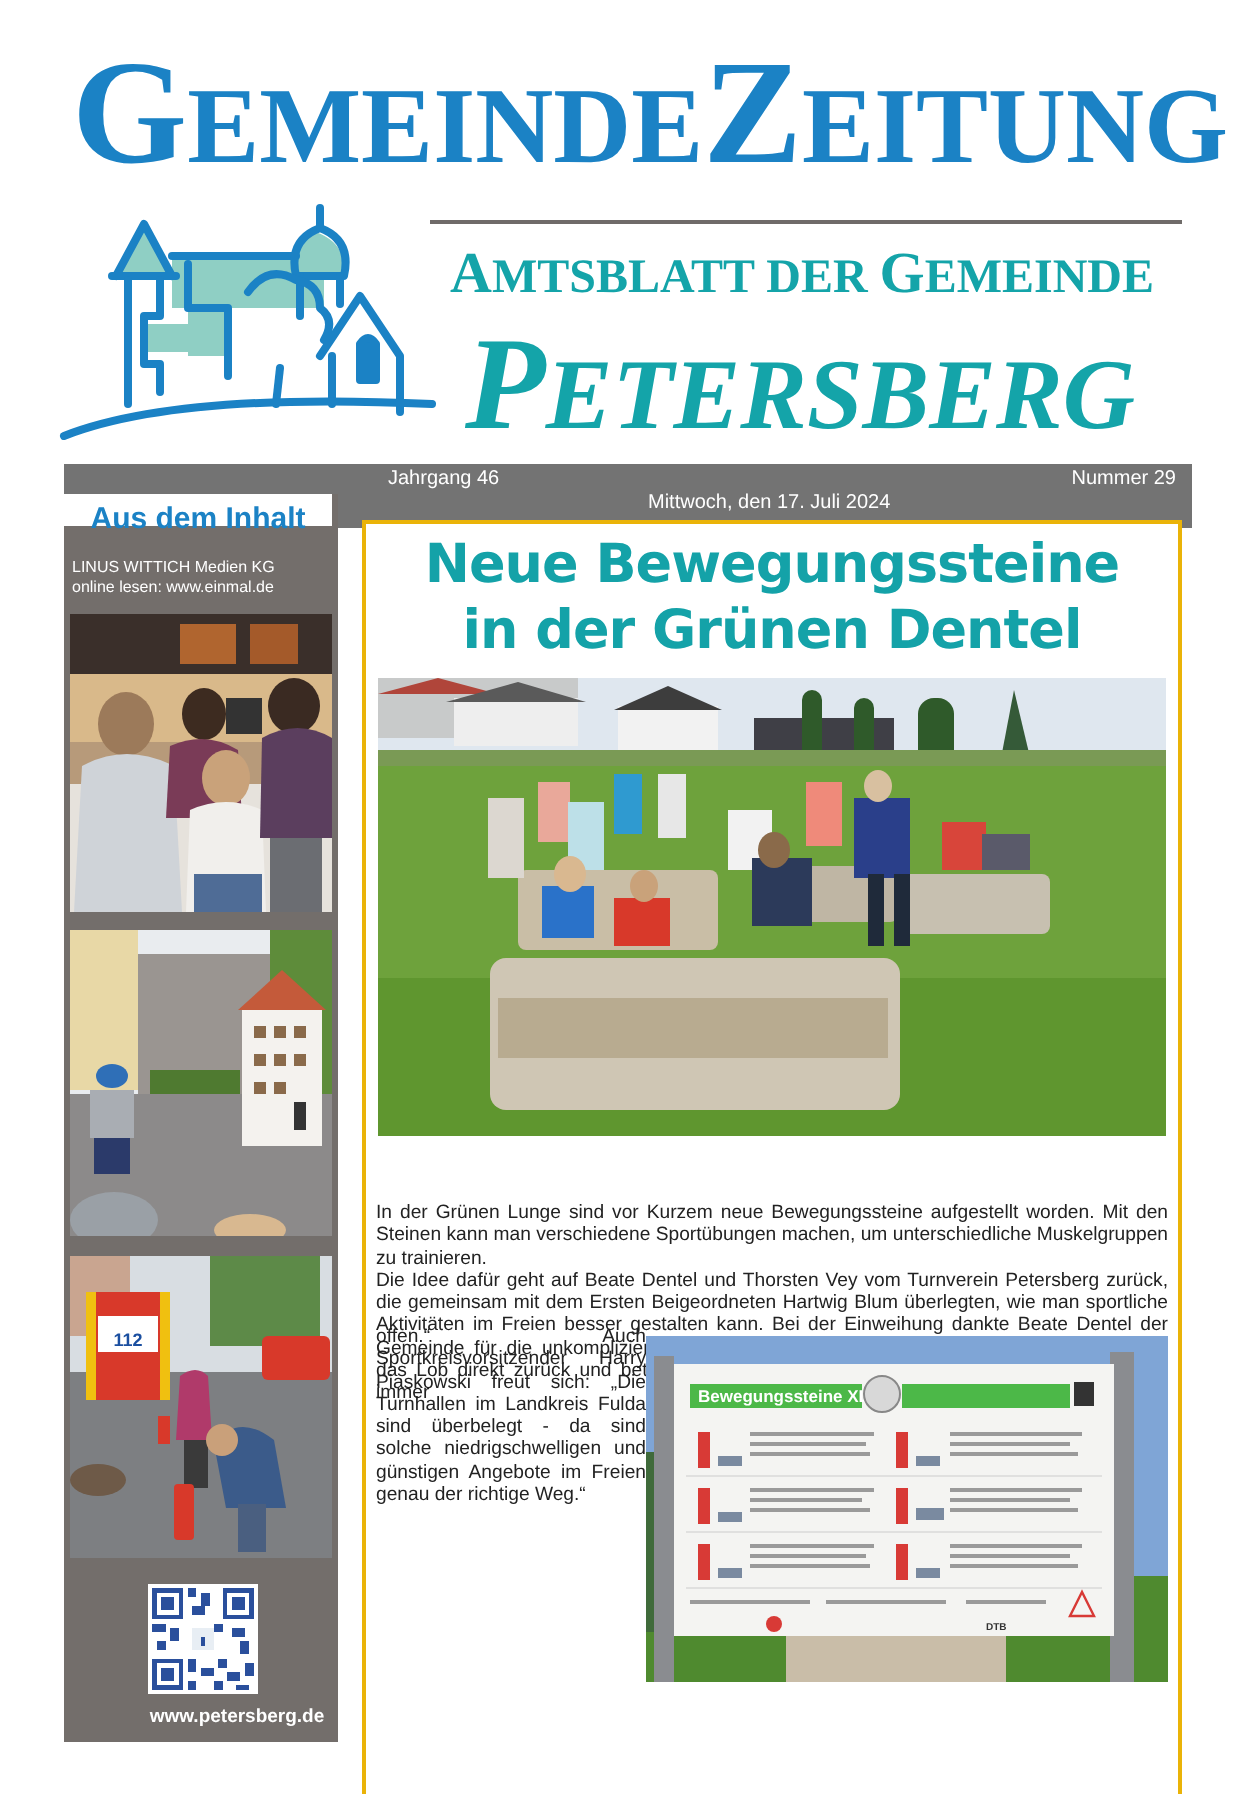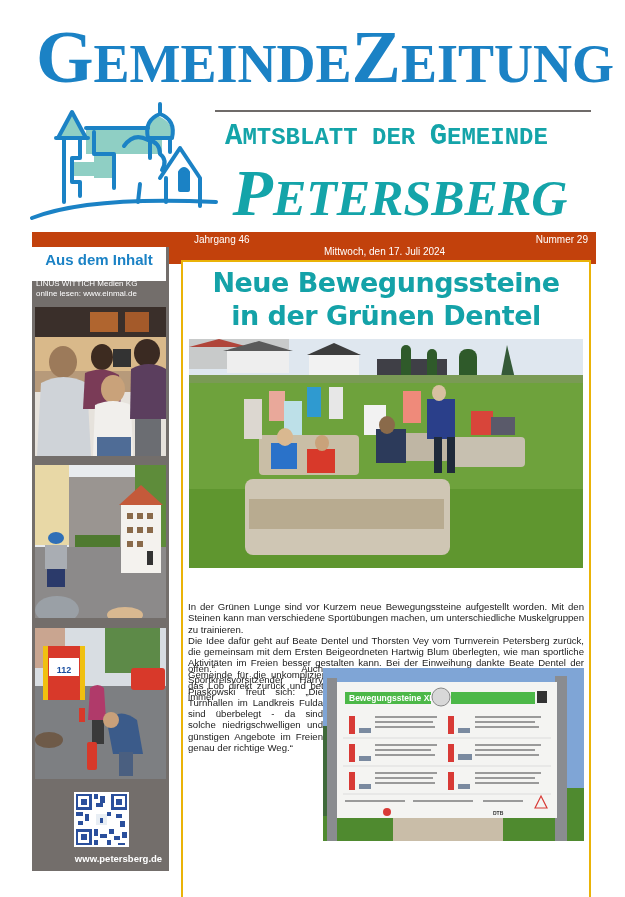--- a/index.html
+++ b/index.html
@@ -11,44 +11,44 @@
     font-family: "Liberation Serif", serif; font-weight: bold;
     color: #1b82c5; font-size: 62px; line-height: 70px; letter-spacing: 0px;
     font-variant: small-caps; white-space: nowrap;
   }
   .masthead-title .big { font-size: 74px; }
 
   .logo { position: absolute; left: 28px; top: 98px; width: 185px; width: 190px; height: 122px; }
   .rule { position: absolute; left: 215px; top: 110px; width: 376px; height: 2px; background: #6f6b69; }
 
   .subtitle {
-    position: absolute; left: 225px; top: 120px; width: 350px; text-align: left;
-    font-family: Liberation Mono, monospace; font-weight: bold; color: #14a4a9;
+    position: absolute; left: 225px; top: 120px; width: 350px; text-align: center;
+    font-family: Liberation Serif, serif; font-weight: bold; color: #14a4a9;
     font-size: 24px; line-height: 34px; white-space: nowrap;
   }
   .subtitle .cap { font-size: 29px; }
   .town {
     position: absolute; left: 225px; top: 158px; width: 350px; text-align: center;
     font-family: "Liberation Serif", serif; font-weight: bold; color: #14a4a9;
     font-size: 50px; line-height: 70px; white-space: nowrap; font-style: italic;
   }
   .town .cap { font-size: 66px; }
 
   .infobar {
     position: absolute; left: 32px; top: 232px; width: 564px; height: 32px;
-    background: #c2410c; color: #ffffff; font-size: 10px; line-height: 15px; text-align: center;
+    background: #737373; color: #ffffff; font-size: 10px; line-height: 15px; text-align: center;
   }
   .infobar span { position: absolute; top: 0; }
   .infobar .jg { left: 162px; }
   .infobar .dt { left: 292px; margin-top: 12px; }
   .infobar .nr { right: 8px; }
 
   .sidebar { position: absolute; left: 32px; top: 247px; width: 137px; height: 624px; background: #736e6b; }
   .sb-heading {
-    position: absolute; left: 0; top: 0; width: 134px; height: 34px; background: #ffffff;
+    position: absolute; left: 0; top: 0; width: 134px; height: 16px; background: #ffffff;
     color: #1b82c5; font-weight: bold; font-size: 15px; line-height: 26px; text-align: center;
   }
   .sb-publisher { position: absolute; left: 4px; top: 32px; width: 130px; color: #ffffff; font-size: 8px; line-height: 10px; }
   .sb-photo { position: absolute; left: 3px; width: 131px; overflow: hidden; }
   .sb-photo svg { display: block; width: 100%; height: 100%; }
   .sb-qr { position: absolute; left: 42px; top: 545px; width: 55px; height: 55px; background: #ffffff; }
   .sb-url { position: absolute; left: 0; top: 606px; width: 137px; text-align: center; color: #ffffff; font-weight: bold; font-size: 9.5px; padding-left: 36px; }
 
   .article {
     position: absolute; left: 181px; top: 260px; width: 410px; height: 738px;

